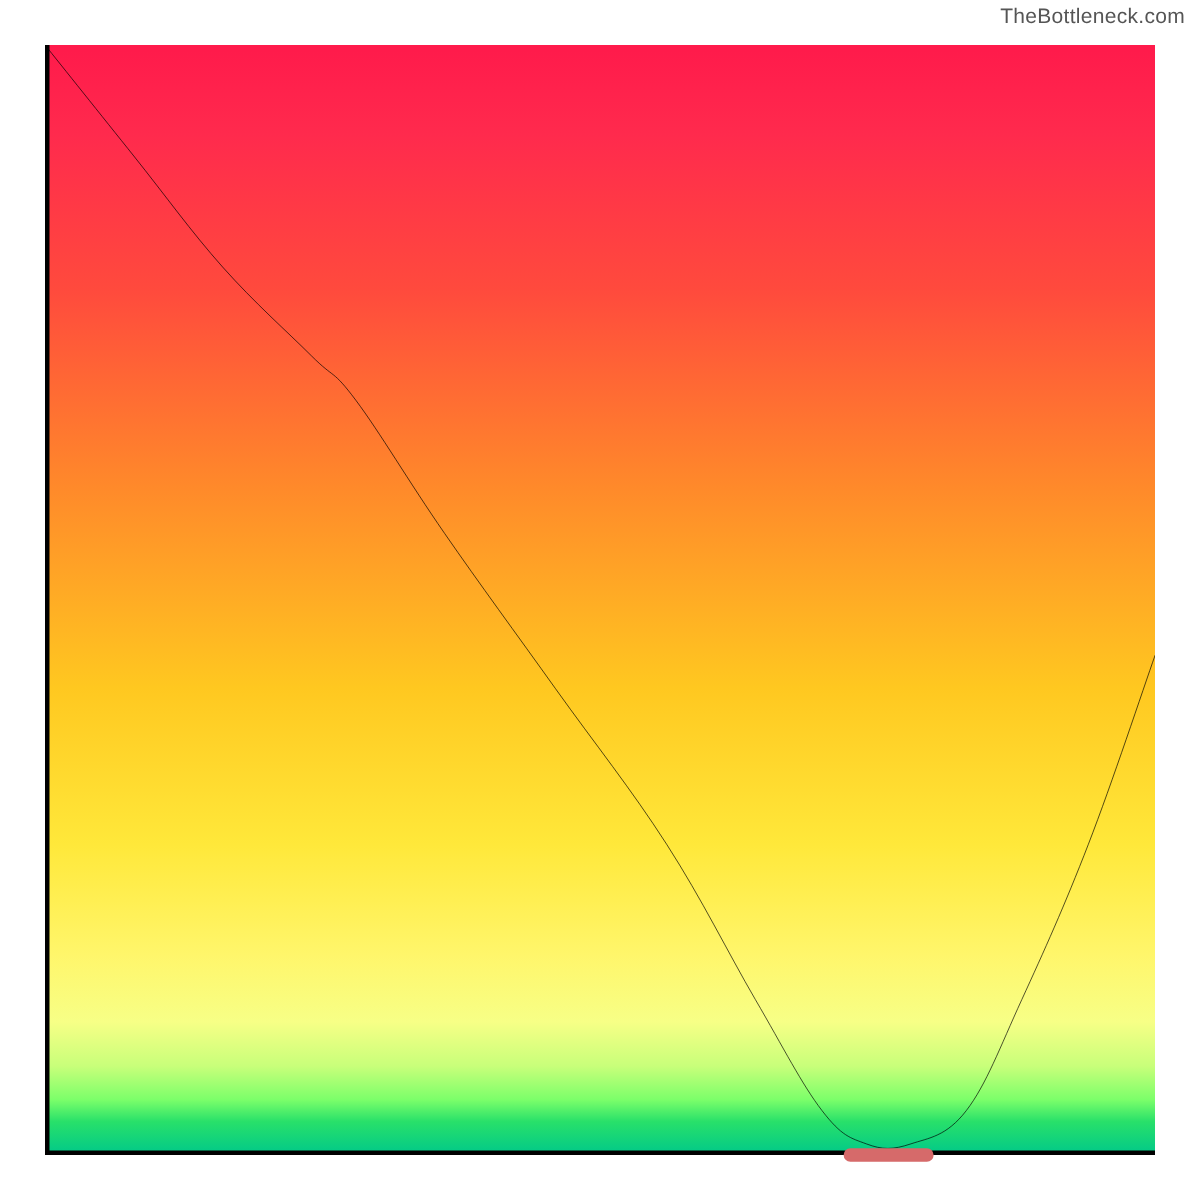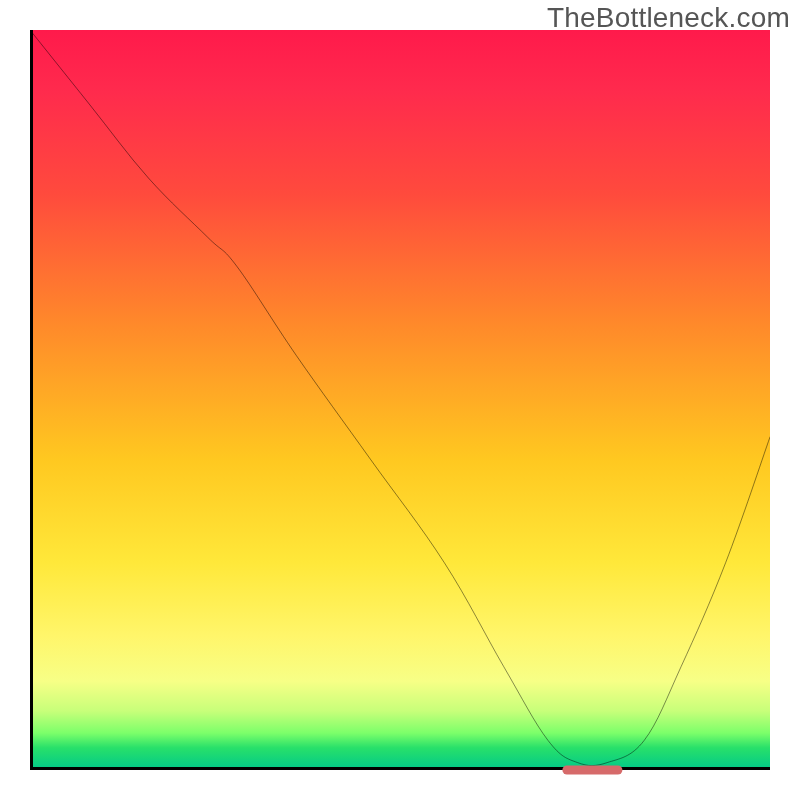--- a/index.html
+++ b/index.html
@@ -14,21 +14,21 @@
   .wrap {
     position: relative;
     width: 800px;
     height: 800px;
   }
   .watermark {
     position: absolute;
     top: 2px;
     right: 10px;
     color: #555;
-    font-size: 28px;
+    font-size: 14px;
     letter-spacing: 0.2px;
     z-index: 5;
   }
   .plot {
     position: absolute;
     left: 30px;
     top: 30px;
     width: 740px;
     height: 740px;
     box-sizing: border-box;

